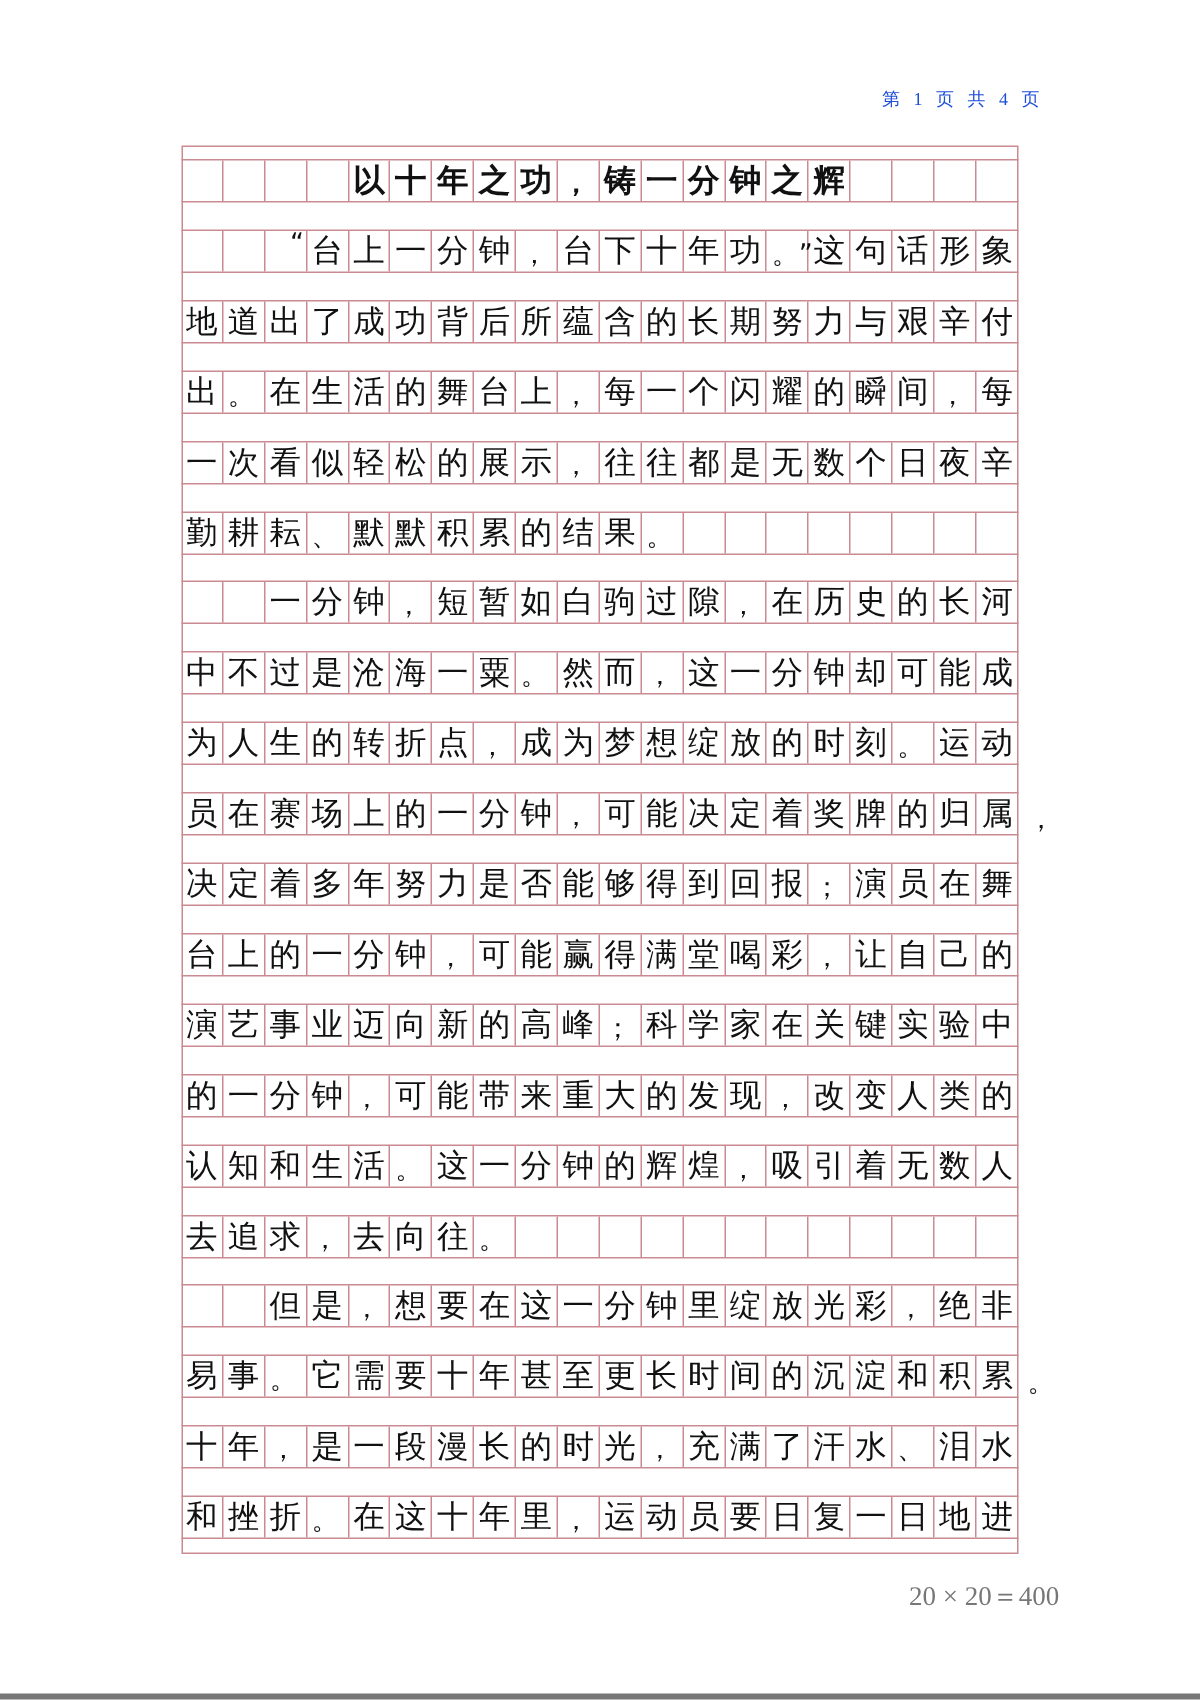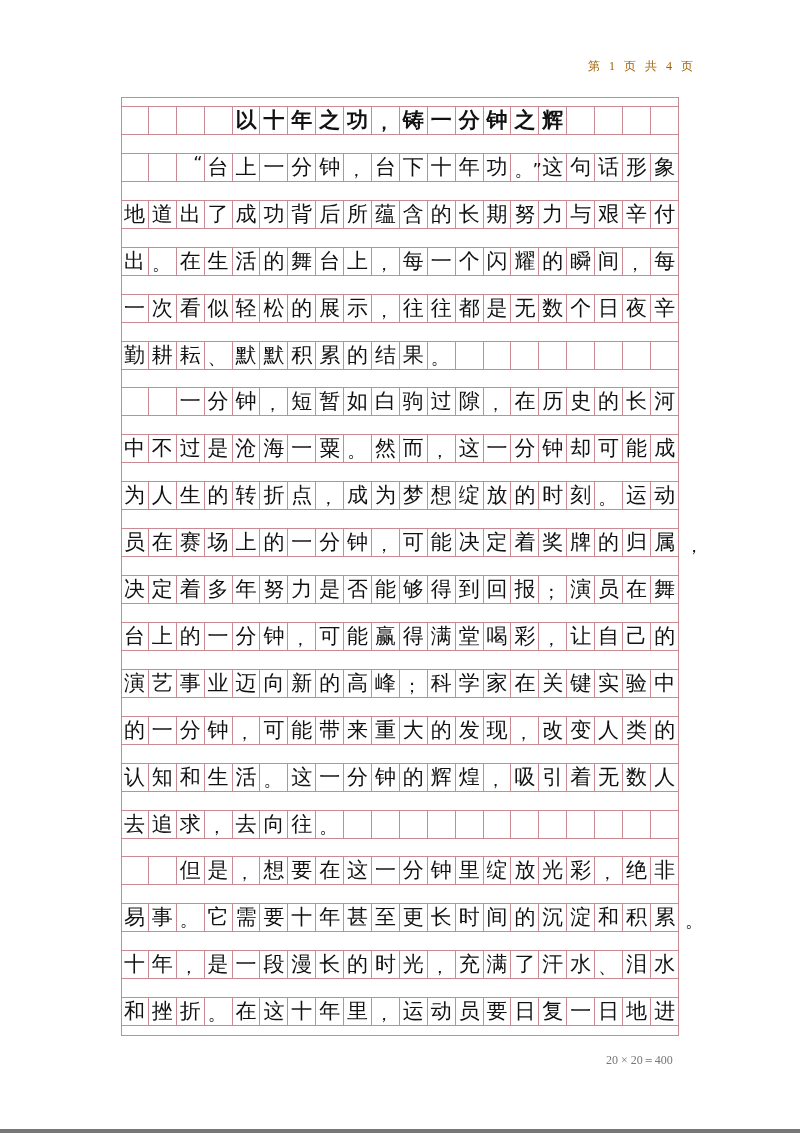--- a/index.html
+++ b/index.html
@@ -3,21 +3,21 @@
   <meta charset="utf-8">
   <style>
     html, body { margin: 0; padding: 0; }
     body {
       width: 800px; height: 1133px; background: #ffffff;
       position: relative; overflow: hidden;
       font-family: "DejaVu Serif", "Liberation Serif", serif;
     }
     .page-indicator {
       position: absolute; top: 58px; left: 588px;
-      font-size: 12px; color: #a16207; letter-spacing: 3px;
+      font-size: 12px; color: #1d4ed8; letter-spacing: 3px;
       font-family: "Liberation Serif", "DejaVu Serif", serif;
     }
     .grid-frame {
       position: absolute; left: 121px; top: 97px;
       width: 558px; height: 939px;
       border: 1px solid #c98a92; box-sizing: border-box;
     }
     .row {
       position: absolute; left: 121px; width: 558px; height: 29px;
       display: flex; box-sizing: border-box;
@@ -35,21 +35,21 @@
     .cell:last-child { border-right: none; }
     .title .cell { font-weight: bold; }
     .cell.punct { justify-content: flex-start; align-items: flex-end; padding-left: 3px; padding-bottom: 2px; font-size: 18px; }
     .cell.quote-open { justify-content: flex-end; align-items: flex-start; padding-right: 1px; padding-top: 0px; font-size: 18px; }
     .overflow {
       position: absolute; left: 685px; font-size: 18px; color: #111;
       font-family: "DejaVu Sans", "Liberation Sans", sans-serif;
     }
     .footer-count {
       position: absolute; top: 1052px; left: 606px;
-      font-size: 12px; color: #777;
+      font-size: 18px; color: #777;
       font-family: "Liberation Serif", "DejaVu Serif", serif;
     }
     .bottom-bar {
       position: absolute; left: 0; top: 1129px; width: 800px; height: 4px; background: #777;
     }
   </style>
 </head>
 <body>
 
 <div class="page-indicator">第 1 页 共 4 页</div>

